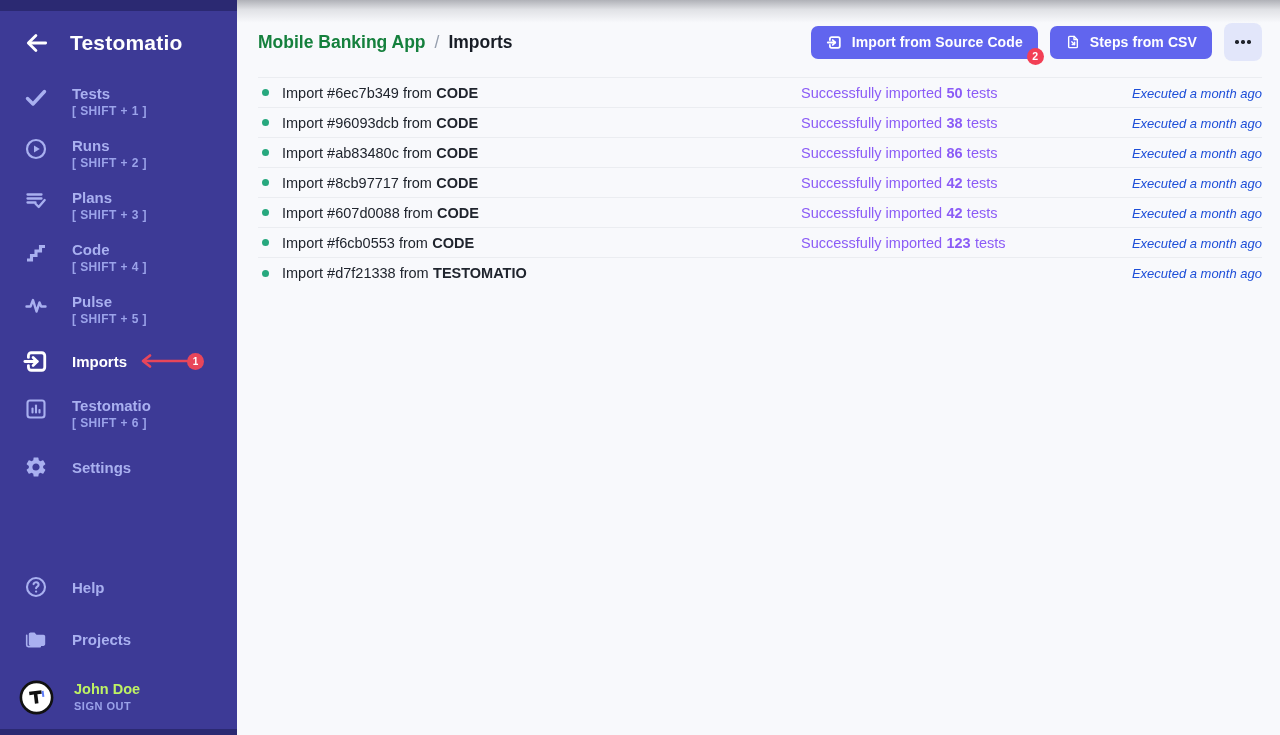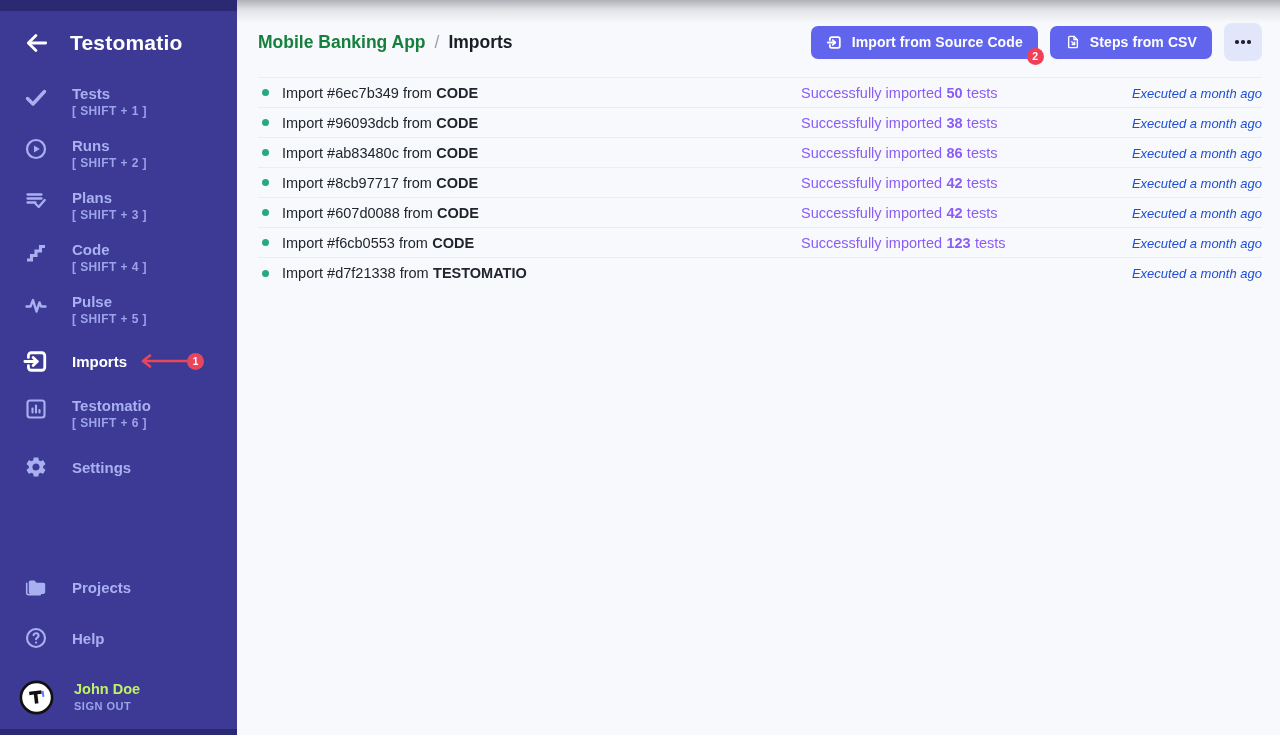--- a/index.html
+++ b/index.html
@@ -205,42 +205,42 @@
             </svg>
         </span>
         <span class="nav-text">
           <span class="nav-label">Settings</span>
         </span>
       </div>
     </nav>
 
     <div class="spacer"></div>
 
-    <div class="nav-item single projects">
-      <span class="nav-icon">
-        <svg width="24" height="24" viewBox="0 0 24 24" fill="none">
-            <path d="M2.7 8.3V18c0 .9.7 1.6 1.6 1.6h12" stroke="currentColor" stroke-width="1.6" stroke-linecap="round"></path>
-            <path d="M4.8 7.4c0-1 .8-1.8 1.8-1.8h3.9l2 2.1h6.9c1 0 1.8.8 1.8 1.8v7.6c0 1-.8 1.8-1.8 1.8H6.6c-1 0-1.8-.8-1.8-1.8z" fill="currentColor"></path>
-          </svg>
-      </span>
-      <span class="nav-text">
-        <span class="nav-label">Projects</span>
-      </span>
-    </div>
-
     <div class="nav-item single help">
       <span class="nav-icon">
         <svg width="24" height="24" viewBox="0 0 24 24" fill="none" stroke="currentColor" stroke-width="2.1" stroke-linecap="round">
             <circle cx="12" cy="12" r="9"></circle>
             <path d="M9.5 9.1a2.6 2.6 0 0 1 5.1.6c0 1.7-2.5 2.1-2.5 3.6"></path>
             <circle cx="12.1" cy="16.6" r="1.15" fill="currentColor" stroke="none"></circle>
           </svg>
       </span>
       <span class="nav-text">
         <span class="nav-label">Help</span>
+      </span>
+    </div>
+
+    <div class="nav-item single projects">
+      <span class="nav-icon">
+        <svg width="24" height="24" viewBox="0 0 24 24" fill="none">
+            <path d="M2.7 8.3V18c0 .9.7 1.6 1.6 1.6h12" stroke="currentColor" stroke-width="1.6" stroke-linecap="round"></path>
+            <path d="M4.8 7.4c0-1 .8-1.8 1.8-1.8h3.9l2 2.1h6.9c1 0 1.8.8 1.8 1.8v7.6c0 1-.8 1.8-1.8 1.8H6.6c-1 0-1.8-.8-1.8-1.8z" fill="currentColor"></path>
+          </svg>
+      </span>
+      <span class="nav-text">
+        <span class="nav-label">Projects</span>
       </span>
     </div>
 
     <div class="user-block">
       <span class="user-avatar">
         <svg width="35" height="35" viewBox="0 0 35 35">
             <circle cx="17.5" cy="17.5" r="15.6" fill="#ffffff" stroke="#111111" stroke-width="2.6"></circle>
             <g transform="rotate(-7 17.5 17.5)">
               <path d="M10.8 10.8h12.4v3.5h-4.4v9.2h-3.6v-9.2h-4.4z" fill="#111111"></path>
               <rect x="23.4" y="11.6" width="2" height="6.2" fill="#5c7cfa"></rect>

